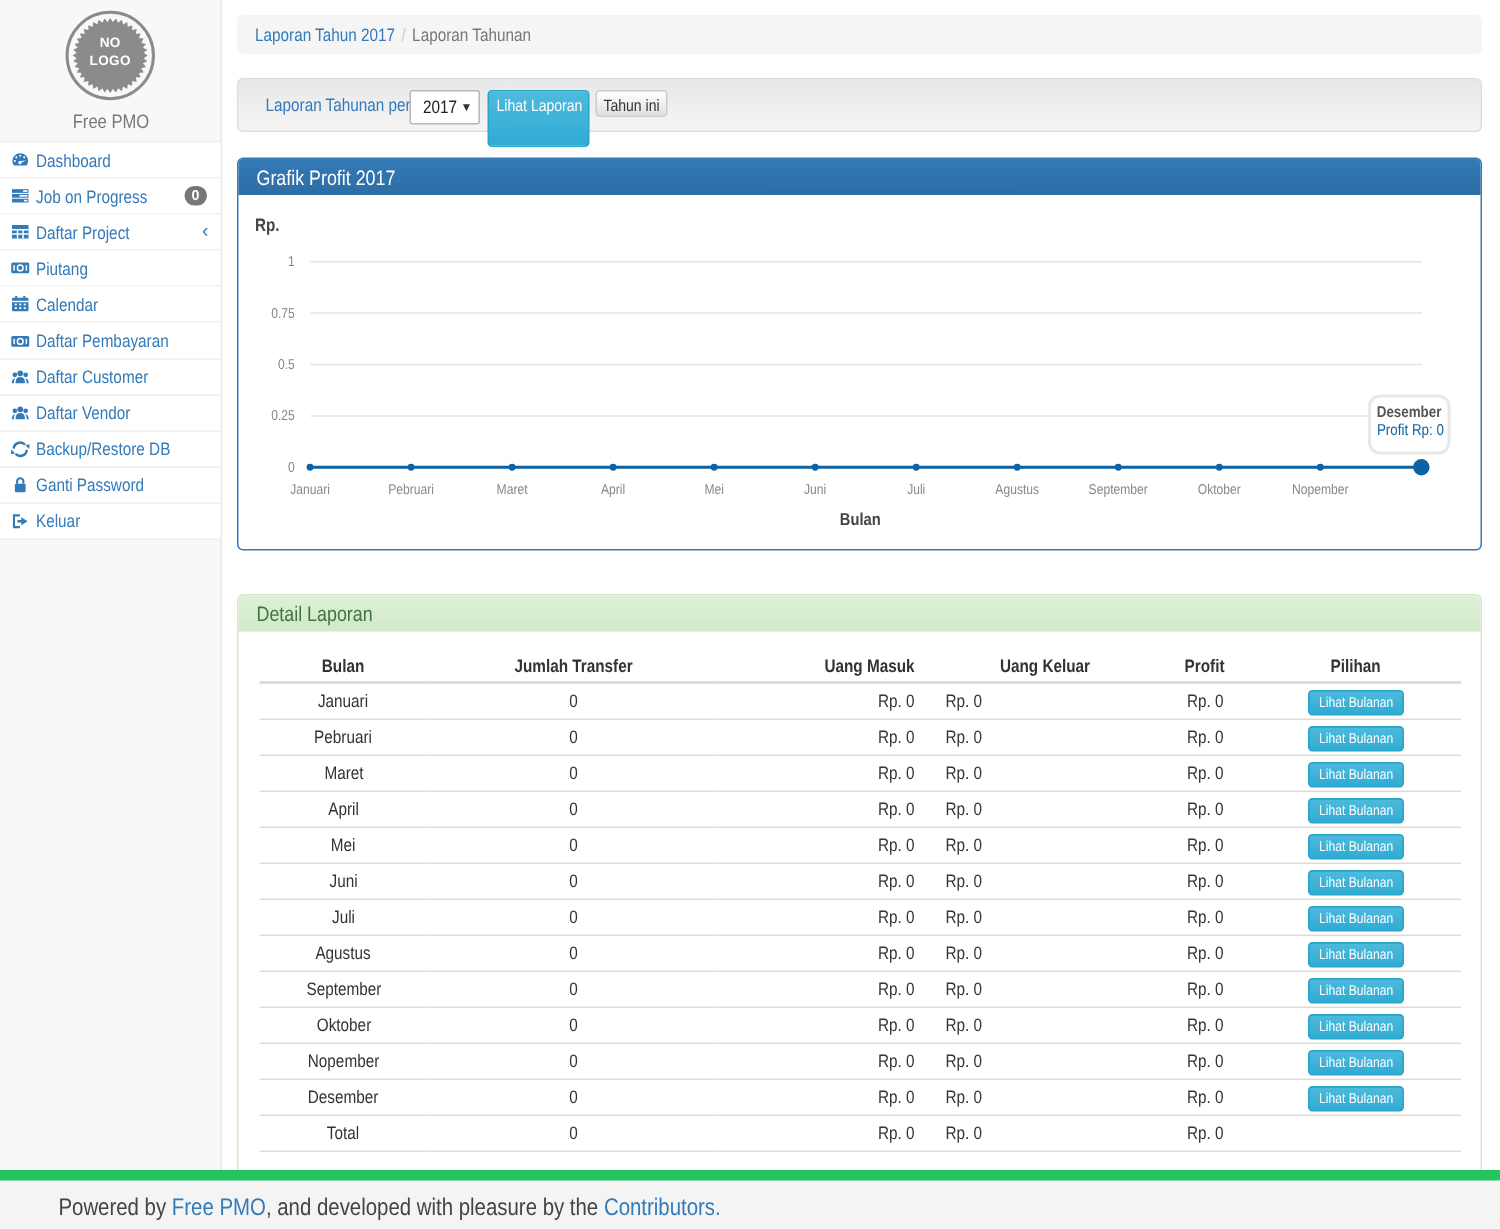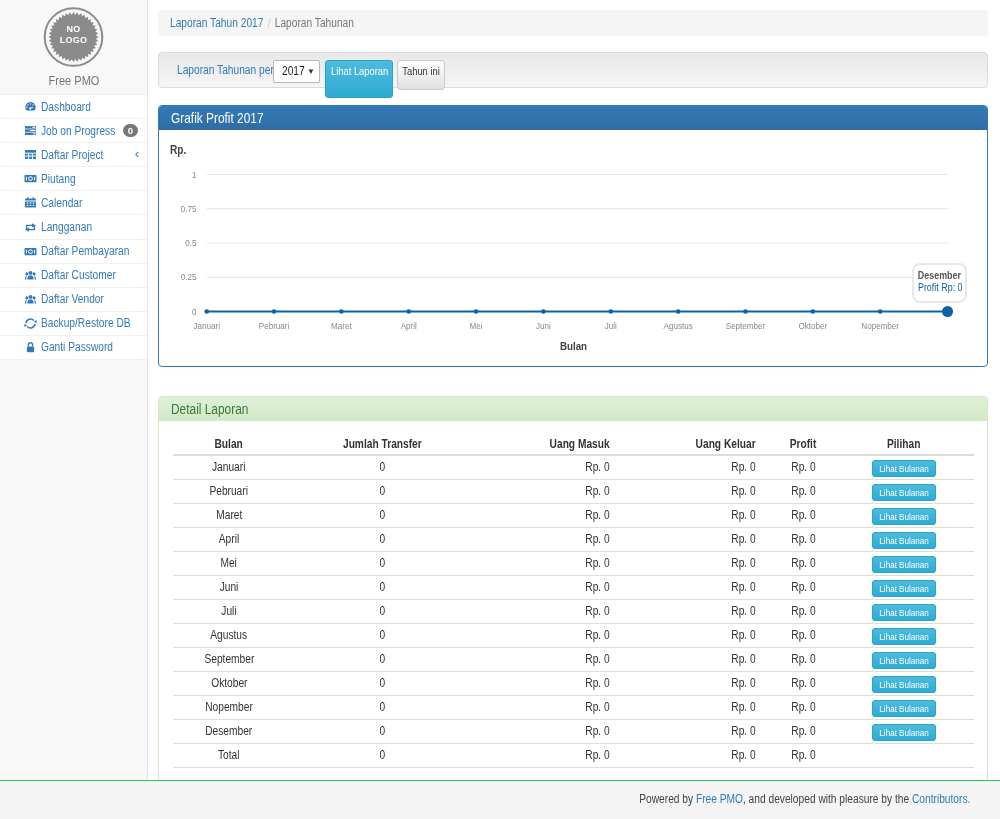--- a/index.html
+++ b/index.html
@@ -7,66 +7,66 @@
 body{position:relative;font-family:"Liberation Sans",sans-serif;background:#fff;overflow:hidden;font-size:12px;color:#333}
 a{text-decoration:none}
 .tx{display:inline-block;transform:scaleX(.85);transform-origin:0 50%;white-space:nowrap}
 .txc{transform-origin:50% 50%}
 .txr{transform-origin:100% 50%}
 
 #sidebar{position:absolute;left:0;top:0;width:148px;height:780px;background:#f8f8f8;border-right:1px solid #e7e7e7}
 #logo{position:absolute;left:0;top:0;width:147px;height:95px;border-bottom:1px solid #eee;text-align:center}
 #freepmo{position:absolute;top:73px;width:147px;text-align:center;font-size:13px;color:#777}
 #menu{position:absolute;top:95px;left:0;width:147px;list-style:none}
-#menu li{position:relative;display:flex;align-items:center;height:24.1px;background:#fff;border-bottom:1px solid #f0f0f0;padding-left:24px;color:#337ab7;font-size:12px;white-space:nowrap}
+#menu li{position:relative;display:flex;align-items:center;height:24.1px;background:#fff;border-bottom:1px solid #f0f0f0;padding-left:7px;color:#337ab7;font-size:12px;white-space:nowrap}
 #menu li svg{margin-right:4px;flex:none}
 .badge0{position:absolute;right:9px;top:50%;margin-top:-6.5px;background:#777;color:#fff;border-radius:8px;font-size:9.5px;font-weight:bold;line-height:13px;padding:0 5px}
 .chev{position:absolute;right:8px;top:50%;margin-top:-8.5px;font-size:13px;color:#337ab7}
 
 .crumb{position:absolute;left:158px;top:10px;width:830px;height:26px;background:#f5f5f5;border-radius:4px;line-height:26px;padding-left:12px;font-size:12px}
 .crumb a{color:#337ab7}
 .crumb .sep{color:#ccc;margin:0 5px}
 .crumb .act{color:#777}
 .filter{position:absolute;left:158px;top:52px;width:830px;height:36px;background:linear-gradient(to bottom,#e8e8e8 0,#f5f5f5 100%);border:1px solid #dcdcdc;border-radius:4px}
 .filter .lbl{position:absolute;left:18px;top:10px;font-weight:normal;color:#337ab7;font-size:12px}
 .sel{position:absolute;left:114px;top:7px;width:47px;height:23px;background:#fff;border:1px solid #b8b8b8;border-radius:2px;font-size:12px;color:#222;line-height:21px;padding-left:8px}
 .sel .car{position:absolute;right:4px;top:0;font-size:8px;color:#333;line-height:22px}
 .btn{display:inline-block;text-align:center;font-size:11px;border-radius:3px;line-height:21px;white-space:nowrap}
 .btn-info{background:linear-gradient(to bottom,#4ebadd 0,#2fabd3 100%);border:1px solid #28a4c9;color:#fff}
 .btn-def{background:linear-gradient(to bottom,#fff 0,#e0e0e0 100%);border:1px solid #ccc;color:#333}
 .fb1{position:absolute;left:166px;top:7px;width:68px;height:38px}
-.fb2{position:absolute;left:238px;top:7px;width:48px;height:30px}
+.fb2{position:absolute;left:238px;top:7px;width:48px;height:18px}
 
 .panel{position:absolute;left:158px;width:830px;background:#fff;border-radius:4px}
 .p1{top:105px;height:262px;border:1px solid #337ab7}
 .p1 .hd{height:24px;background:linear-gradient(to bottom,#337ab7 0,#2e6da4 100%);color:#fff;line-height:24px;padding-left:12px;font-size:14px;border-radius:3px 3px 0 0}
 .p1 .bd{position:relative;width:828px;height:236px}
 .p2{top:396px;height:428px;border:1px solid #d6e9c6}
 .p2 .hd{height:24px;background:linear-gradient(to bottom,#dff0d8 0,#d0e9c6 100%);color:#3c763d;line-height:24px;padding-left:12px;font-size:14px;border-radius:3px 3px 0 0}
 .p2 .bd{padding:13px 14px 0}
 
 .tip{position:absolute;left:753px;top:133px;width:55px;height:40px;background:rgba(255,255,255,.95);border:2px solid #e8e8e8;border-radius:8px;text-align:center;font-size:10.5px;padding-top:4px}
 .tip div{white-space:nowrap}
 .tip .t1{font-weight:bold;color:#555}
 .tip .t2{color:#0b62a4}
 
 table{border-collapse:collapse;width:801px;font-size:12px;table-layout:fixed}
 th{font-weight:bold;border-bottom:2px solid #ddd;padding:3px 8px 3px;height:21px}
 td{border-top:1px solid #ddd;padding:4px 8px;height:24px}
 .c1{width:112px;text-align:center}
 .c2{width:194px;text-align:center}
 .c3{width:139px;text-align:right}
-.c4{width:146px;text-align:right}
+.c4{width:146px;}
 .c5{width:74px;text-align:center}
 .c6{width:136px;text-align:center;padding-right:12px}
 tr.tot td{font-weight:normal;border-bottom:1px solid #ddd}
 .blb{display:inline-block;width:64px;text-align:center;background:linear-gradient(to bottom,#4ebadd 0,#2fabd3 100%);border:1px solid #28a4c9;color:#fff;font-size:9.5px;border-radius:3px;line-height:15px;white-space:nowrap}
 td.c6{padding:3px 12px 0 8px}
 
-#footer{position:absolute;left:0;top:780px;width:1000px;height:39px;background:#f4f4f4;border-top:1px solid #22c55e;text-align:right;line-height:37px;font-size:12px;color:#444}
+#footer{position:absolute;left:0;top:780px;width:1000px;height:39px;background:#f4f4f4;border-top:7px solid #22c55e;text-align:left;line-height:37px;font-size:16px;color:#444}
 #footer a{color:#337ab7}
 </style>
 </head>
 <body>
 <div id="sidebar"></div>
 <div id="logo">
 <svg width="147" height="70" viewBox="0 0 147 70">
       <g id="seal">
         <circle cx="73.5" cy="37" r="28.8" fill="none" stroke="#8b8b8b" stroke-width="2"></circle>
         <polygon points="73.50,12.00 75.26,14.67 77.41,12.31 78.73,15.22 81.23,13.22 82.07,16.31 84.85,14.72 85.20,17.90 88.19,16.77 88.05,19.97 91.18,19.32 90.53,22.45 93.73,22.31 92.60,25.30 95.78,25.65 94.19,28.43 97.28,29.27 95.28,31.77 98.19,33.09 95.83,35.24 98.50,37.00 95.83,38.76 98.19,40.91 95.28,42.23 97.28,44.73 94.19,45.57 95.78,48.35 92.60,48.70 93.73,51.69 90.53,51.55 91.18,54.68 88.05,54.03 88.19,57.23 85.20,56.10 84.85,59.28 82.07,57.69 81.23,60.78 78.73,58.78 77.41,61.69 75.26,59.33 73.50,62.00 71.74,59.33 69.59,61.69 68.27,58.78 65.77,60.78 64.93,57.69 62.15,59.28 61.80,56.10 58.81,57.23 58.95,54.03 55.82,54.68 56.47,51.55 53.27,51.69 54.40,48.70 51.22,48.35 52.81,45.57 49.72,44.73 51.72,42.23 48.81,40.91 51.17,38.76 48.50,37.00 51.17,35.24 48.81,33.09 51.72,31.77 49.72,29.27 52.81,28.43 51.22,25.65 54.40,25.30 53.27,22.31 56.47,22.45 55.82,19.32 58.95,19.97 58.81,16.77 61.80,17.90 62.15,14.72 64.93,16.31 65.77,13.22 68.27,15.22 69.59,12.31 71.74,14.67" fill="#8b8b8b"></polygon>
@@ -137,30 +137,20 @@
           <rect x="8.8" y="6.4" width="1.4" height="1.2"></rect>
           <rect x="2.8" y="8.8" width="1.4" height="1.2"></rect>
           <rect x="5.8" y="8.8" width="1.4" height="1.2"></rect>
           <rect x="8.8" y="8.8" width="1.4" height="1.2"></rect>
         </g>
       </svg>
       <span class="tx">Calendar</span>
     </li>
     <li>
       <svg width="13" height="13" viewBox="0 0 13 13">
-        <g fill="none" stroke="#337ab7" stroke-width="1.4">
-          <path d="M2.6 8.6V4.4h6"></path>
-          <path d="M10.4 4.4v4.2h-6"></path>
-        </g>
-        <path fill="#337ab7" d="M7.9 2.2 12 4.4 7.9 6.6zM5.1 6.4 1 8.6l4.1 2.2z"></path>
-      </svg>
-      <span class="tx">Langganan</span>
-    </li>
-    <li>
-      <svg width="13" height="13" viewBox="0 0 13 13">
         <rect x="0.5" y="3" width="12" height="7.2" rx="1" fill="#337ab7"></rect>
         <circle cx="6.5" cy="6.6" r="1.9" fill="none" stroke="#fff" stroke-width="1"></circle>
         <rect x="1.9" y="4.8" width="1" height="3.6" fill="#fff"></rect>
         <rect x="10.1" y="4.8" width="1" height="3.6" fill="#fff"></rect>
       </svg>
       <span class="tx">Daftar Pembayaran</span>
     </li>
     <li>
       <svg width="13" height="13" viewBox="0 0 13 13">
         <g fill="#337ab7">
@@ -195,20 +185,26 @@
         <path fill="#337ab7" d="M12.7 3.2 9.9 3.9 12.5 6.4zM.3 9.8 3.1 9.1.5 6.6z"></path>
       </svg>
       <span class="tx">Backup/Restore DB</span>
     </li>
     <li>
       <svg width="13" height="13" viewBox="0 0 13 13">
         <rect x="2.9" y="5.5" width="7.2" height="5.7" rx="0.9" fill="#337ab7"></rect>
         <path fill="none" stroke="#337ab7" stroke-width="1.4" d="M4.4 5.5V3.9a2.1 2.1 0 0 1 4.2 0v1.6"></path>
       </svg>
       <span class="tx">Ganti Password</span>
+    </li>
+    <li>
+      <svg width="13" height="13" viewBox="0 0 13 13">
+        <path fill="#337ab7" d="M6.3 1.9v1.4H3v6.4h3.3v1.4H1.6V1.9zM7.2 3.8l4.2 2.7-4.2 2.7V7.3H4.6V5.7h2.6z"></path>
+      </svg>
+      <span class="tx">Keluar</span>
     </li>
   </ul>
 
 <div class="crumb"><span class="tx"><a>Laporan Tahun 2017</a><span class="sep">/</span><span class="act">Laporan Tahunan</span></span></div>
 
 <div class="filter">
 <span class="lbl"><span class="tx">Laporan Tahunan per</span></span>
 <span class="sel"><span class="tx">2017</span><span class="car">▼</span></span>
 <span class="btn btn-info fb1"><span class="tx txc">Lihat Laporan</span></span>
 <span class="btn btn-def fb2"><span class="tx txc">Tahun ini</span></span>

